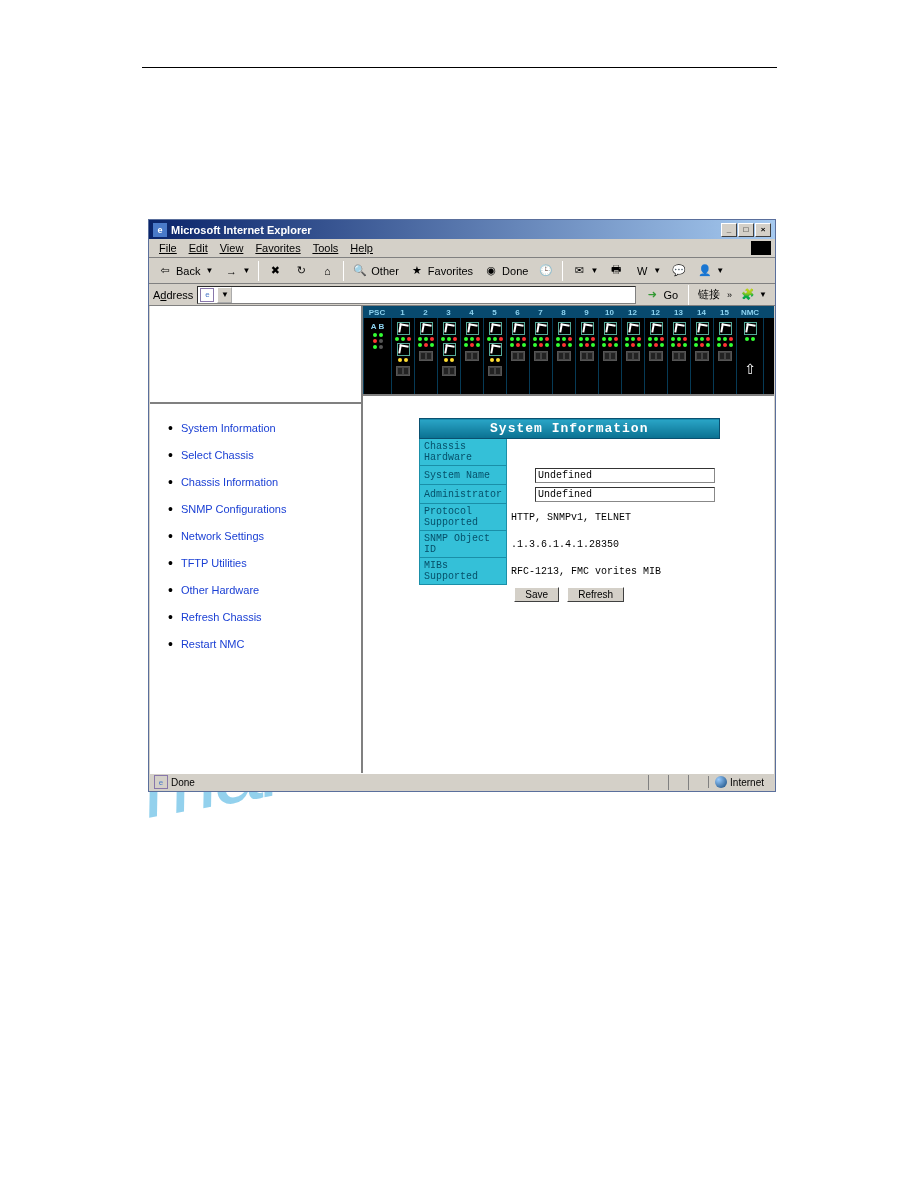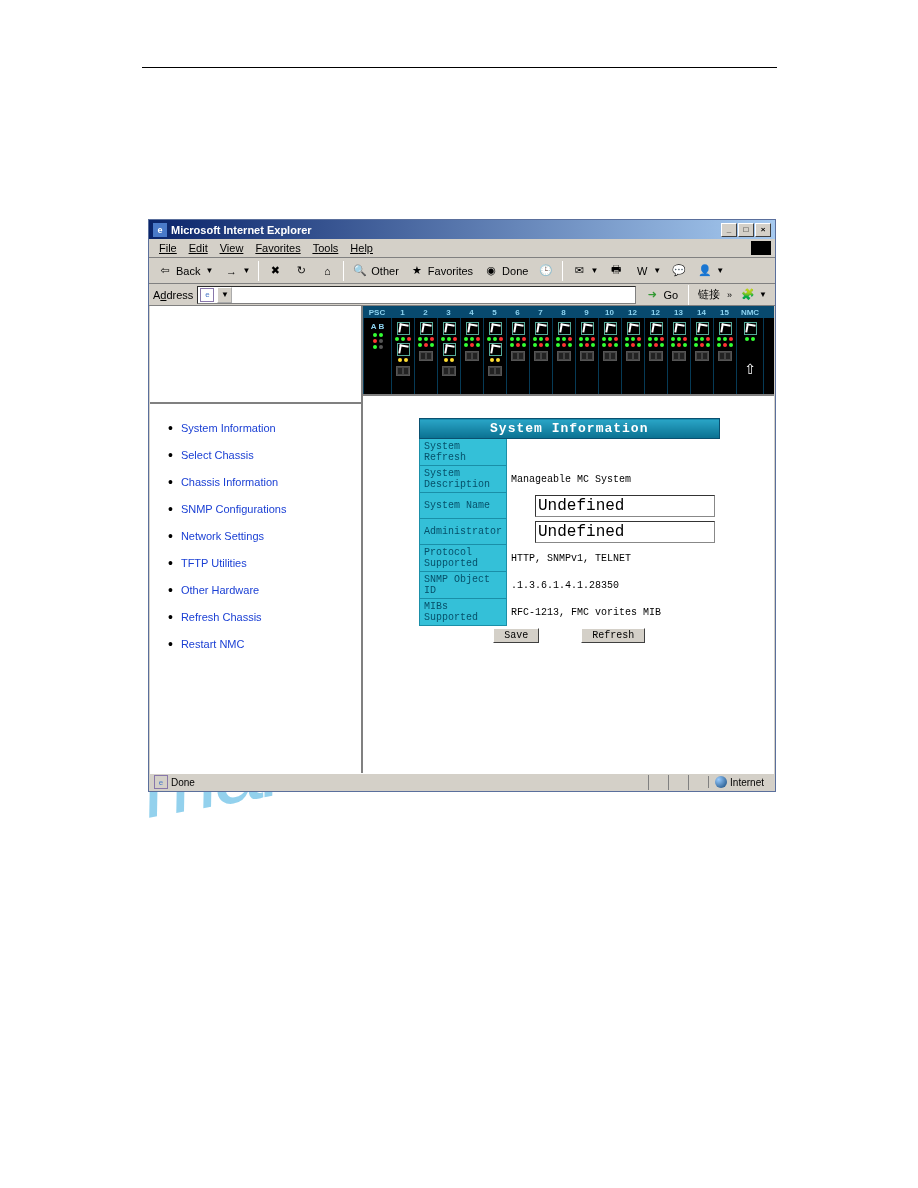--- a/index.html
+++ b/index.html
@@ -51,23 +51,23 @@
   .led.g{background:#3f3;} .led.r{background:#f33;} .led.y{background:#fd3;} .led.o{background:#555;}
   .dip { width:14px;height:10px;background:#222;border:1px solid #555;margin-top:2px;display:flex;}
   .dip::before,.dip::after{content:"";flex:1;border:1px solid #444;}
   .ab-txt{color:#8dd3f0;font-size:8px;font-weight:bold;}
   .main-pane { flex:1; background:#fff; padding:22px 16px; position:relative; }
   .info-table { width: 290px; margin-left:40px; border-collapse:collapse; font-size:10px;}
   .info-table .hdr td { background: linear-gradient(#2aa5c7,#0a7090); color:#fff; text-align:center; font-family:'Courier New',monospace; font-size:13px; font-weight:bold; letter-spacing:1px; padding:2px; border:1px solid #0a5070;}
   .info-table td { padding:2px 4px; height:19px; vertical-align:middle; font-family:'Courier New',monospace; font-size:10px;}
   .info-table td.label { background:#34c0d8; color:#06506a; width:105px; font-family:'Courier New',monospace; font-size:10px; border:1px solid #1a8fa8;}
   .info-table td.value { background:#fff; }
-  .info-table input[type=text] { width:180px; font-family:'Courier New',monospace; font-size:16px; border:1px inset #888; padding:1px 2px;margin-left:24px;}
+  .info-table input[type=text] { width:180px; font-family:'Courier New',monospace; font-size:10px; border:1px inset #888; padding:1px 2px;margin-left:24px;}
   .btn-row { text-align:center; padding-top:6px; }
-  .btn-row button { font-size:10px; padding:1px 10px; background:#d4d0c8; border:1px solid #fff;border-right-color:#404040;border-bottom-color:#404040;margin:0 18px;font-family:Liberation Mono, monospace;}
+  .btn-row button { font-size:10px; padding:1px 10px; background:#d4d0c8; border:1px solid #fff;border-right-color:#404040;border-bottom-color:#404040;margin:0 1px;font-family:Liberation Sans, sans-serif;}
   .statusbar { position:absolute; left:1px; right:1px; bottom:1px; height:17px; background:#d4d0c8; border-top:1px solid #fff; display:flex;align-items:center;padding:0 4px;font-size:10px;}
   .statusbar .st-icon{width:14px;height:14px;display:inline-flex;align-items:center;justify-content:center;color:#4a7ac9;margin-right:3px;border:1px solid #87a;font-size:8px;}
   .statusbar .st-cells{margin-left:auto;display:flex;}
   .statusbar .st-cell{border-left:1px solid #808080;height:15px;width:20px;}
   .statusbar .st-zone{border-left:1px solid #808080;padding:0 6px;display:flex;align-items:center;gap:3px;}
   .globe{width:12px;height:12px;border-radius:50%;background:radial-gradient(circle at 30% 30%,#9cf,#147);}
   
   .watermark { position:absolute; top:350px; left:100px; width:720px; height:500px; pointer-events:none; opacity:0.5; }
   .watermark .dot { position:absolute; width:100px;height:100px;border-radius:50%;background:#f7941e; top:50px; right:120px;}
   .watermark .text { position:absolute; bottom:40px; left:40px; font-size:90px; color:#2aa5dd; font-style:italic; font-family:Arial; transform:rotate(-10deg); letter-spacing:-4px;}
@@ -476,26 +476,22 @@
               </div>
             </div>
         </div>
         <div class="main-pane">
           <table class="info-table">
             <tbody>
                 <tr class="hdr">
                   <td colspan="2">System Information</td>
                 </tr>
             <tr>
-                  <td class="label">System Refresh</td>
+                  <td class="label">Chassis Hardware</td>
                   <td class="value"></td>
-                </tr>
-            <tr>
-                  <td class="label">System Description</td>
-                  <td class="value">Manageable MC System</td>
                 </tr>
             <tr>
                   <td class="label">System Name</td>
                   <td class="value"><input type="text" value="Undefined" style=""></td>
                 </tr>
             <tr>
                   <td class="label">Administrator</td>
                   <td class="value"><input type="text" value="Undefined" style=""></td>
                 </tr>
             <tr>

